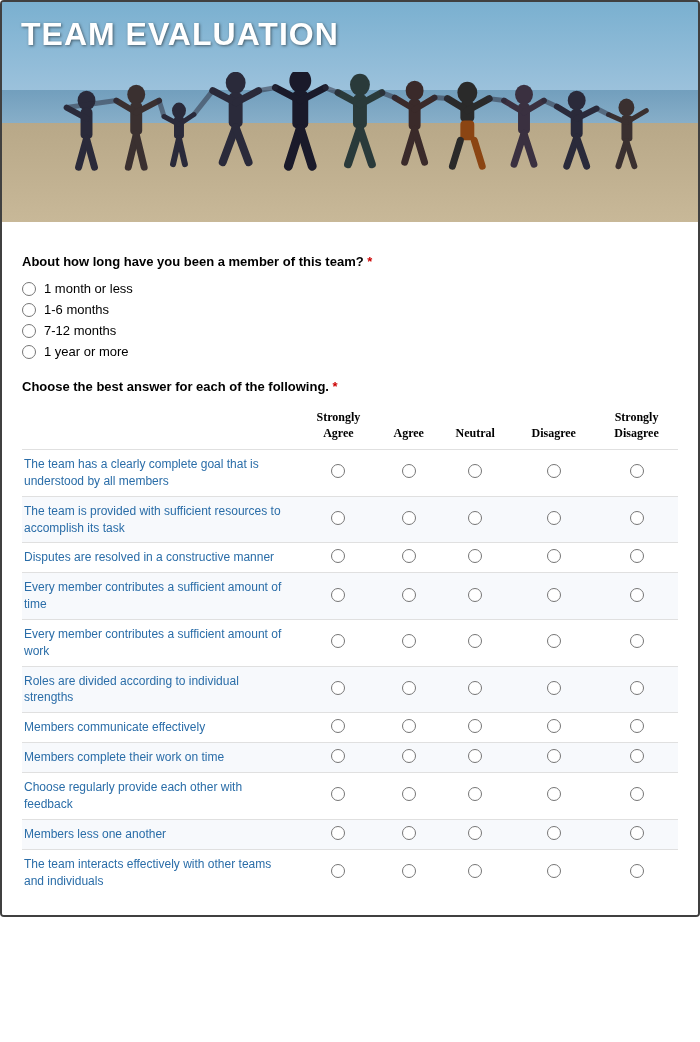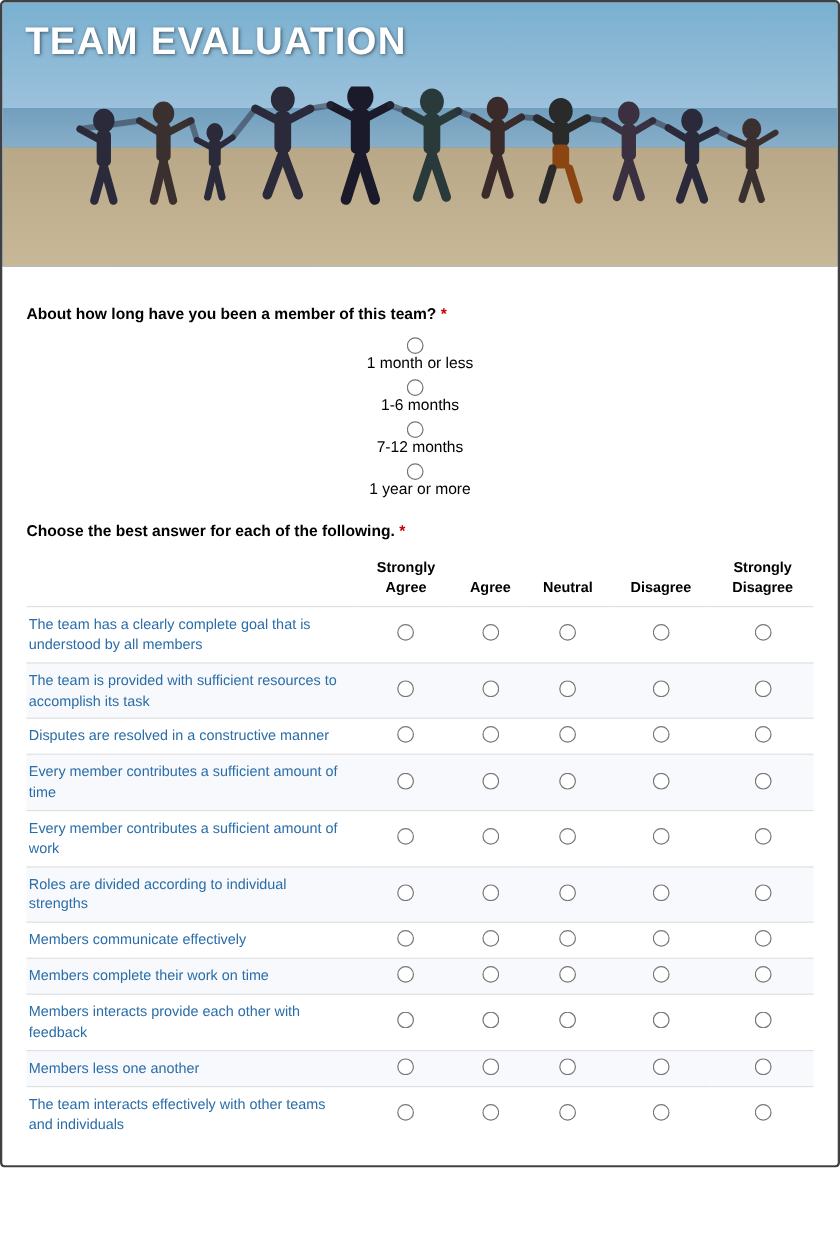--- a/index.html
+++ b/index.html
@@ -70,21 +70,20 @@
       color: #cc0000;
     }
     .radio-group {
       margin-bottom: 20px;
     }
     .radio-option {
       display: flex;
       align-items: center;
       margin-bottom: 6px;
       font-size: 13px;
-      flex-direction: column;
     }
     .radio-option input[type="radio"] {
       margin-right: 8px;
       width: 14px;
       height: 14px;
       accent-color: #555;
     }
     .section-label {
       font-weight: bold;
       font-size: 13px;
@@ -95,20 +94,21 @@
       border-collapse: collapse;
       font-size: 12px;
     }
     .matrix-table th {
       text-align: center;
       font-weight: bold;
       font-size: 12px;
       padding: 4px 2px 8px 2px;
       vertical-align: bottom;
       line-height: 1.3;
+      font-family: Liberation Serif, serif;
     }
     .matrix-table th.row-header {
       text-align: left;
       width: 42%;
     }
     .matrix-table td {
       text-align: center;
       padding: 6px 2px;
       vertical-align: middle;
       border-top: 1px solid #e0e0e0;
@@ -336,21 +336,21 @@
           </tr>
           <tr>
             <td class="row-label">Members complete their work on time</td>
             <td class="radio-cell"><input type="radio" name="row-7" style=""></td>
             <td class="radio-cell"><input type="radio" name="row-7" style=""></td>
             <td class="radio-cell"><input type="radio" name="row-7" style=""></td>
             <td class="radio-cell"><input type="radio" name="row-7" style=""></td>
             <td class="radio-cell"><input type="radio" name="row-7" style=""></td>
           </tr>
           <tr>
-            <td class="row-label">Members interacts provide each other with feedback</td>
+            <td class="row-label">Choose regularly provide each other with feedback</td>
             <td class="radio-cell"><input type="radio" name="row-8" style=""></td>
             <td class="radio-cell"><input type="radio" name="row-8" style=""></td>
             <td class="radio-cell"><input type="radio" name="row-8" style=""></td>
             <td class="radio-cell"><input type="radio" name="row-8" style=""></td>
             <td class="radio-cell"><input type="radio" name="row-8" style=""></td>
           </tr>
           <tr>
             <td class="row-label">Members less one another</td>
             <td class="radio-cell"><input type="radio" name="row-10" style=""></td>
             <td class="radio-cell"><input type="radio" name="row-10" style=""></td>

